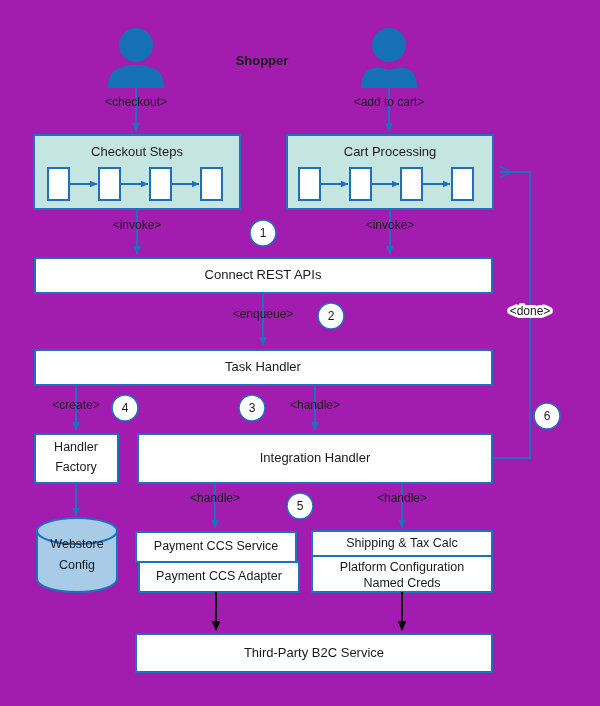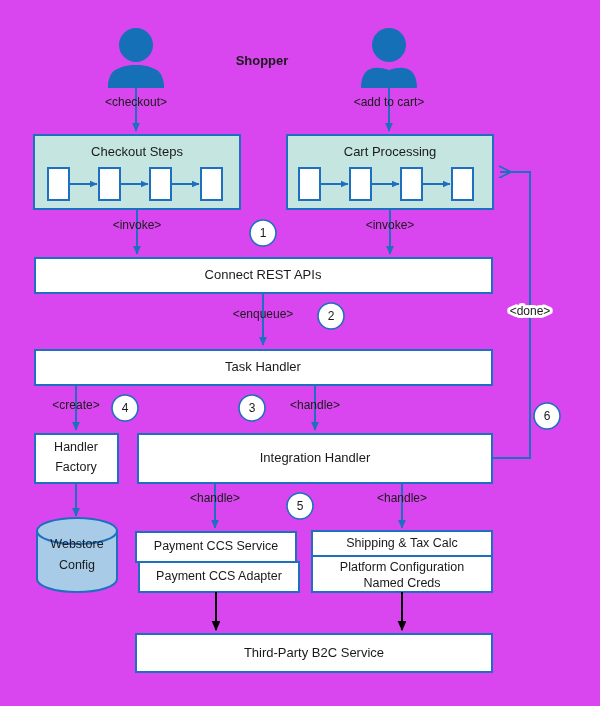--- a/index.html
+++ b/index.html
@@ -8,21 +8,21 @@
     padding: 0;
     background: #ffffff;
   }
   body {
     font-family: "Liberation Sans", sans-serif;
   }
   #diagram-root {
     position: relative;
     width: 600px;
     height: 706px;
-    background: #d946ef;
+    background: #a21caf;
     overflow: hidden;
   }
   #diagram-svg {
     position: absolute;
     left: 0;
     top: 0;
     width: 600px;
     height: 706px;
   }
   .node-text {

